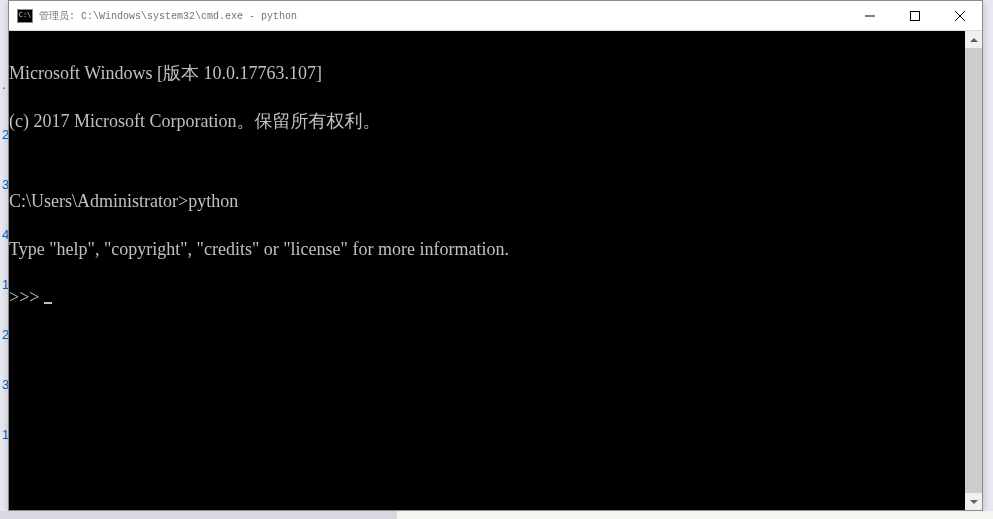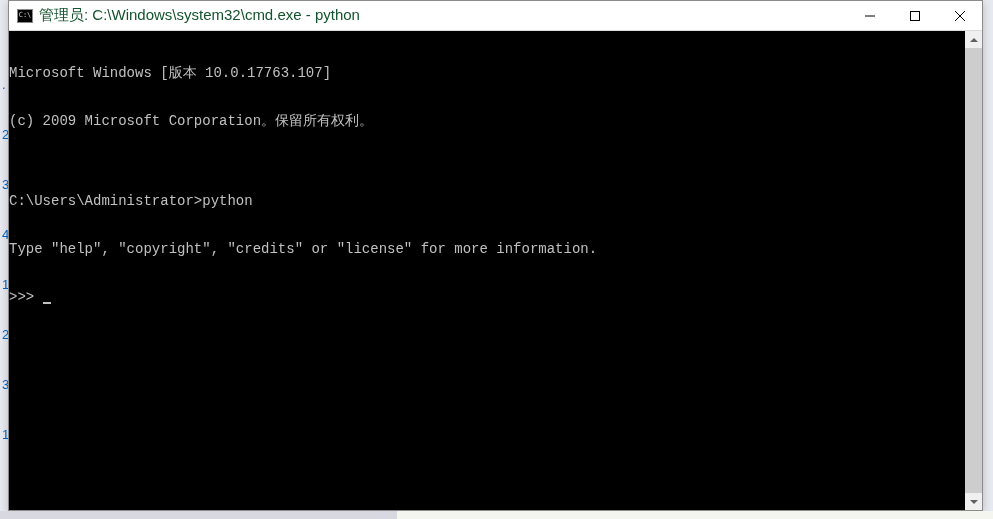--- a/index.html
+++ b/index.html
@@ -66,24 +66,25 @@
       align-items: center;
       justify-content: center;
     }
     .titlebar-icon-text {
       color: #ccc;
       font-size: 7px;
       font-family: monospace;
       line-height: 1;
     }
     .titlebar-title {
-      font-size: 15px;
-      color: #14532d;
+      font-size: 10px;
+      color: #737373;
       flex: 1;
       white-space: nowrap;
+      font-family: Liberation Mono, monospace;
     }
     .titlebar-buttons {
       display: flex;
       height: 100%;
     }
     .titlebar-btn {
       width: 45px;
       height: 29px;
       display: flex;
       align-items: center;
@@ -99,22 +100,22 @@
     .terminal {
       flex: 1;
       background: #000000;
       display: flex;
       position: relative;
       overflow: hidden;
     }
     .terminal-content {
       flex: 1;
       padding: 2px 7px 0 0;
-      font-family: Liberation Mono, monospace;
-      font-size: 14px;
+      font-family: Liberation Serif, serif;
+      font-size: 18px;
       line-height: 16px;
       color: #c0c0c0;
       white-space: pre;
       overflow: hidden;
     }
     .terminal-line {
       display: block;
     }
     .scrollbar {
       width: 17px;
@@ -202,21 +203,21 @@
         <svg viewBox="0 0 10 10">
           <line x1="0" y1="0" x2="10" y2="10" stroke="#000" stroke-width="1"></line>
           <line x1="10" y1="0" x2="0" y2="10" stroke="#000" stroke-width="1"></line>
         </svg>
       </button>
     </div>
   </div>
   <div class="terminal">
     <div class="terminal-content">
       <span class="terminal-line">Microsoft Windows [版本 10.0.17763.107]</span>
-      <span class="terminal-line">(c) 2009 Microsoft Corporation。保留所有权利。</span>
+      <span class="terminal-line">(c) 2017 Microsoft Corporation。保留所有权利。</span>
       <span class="terminal-line"></span>
       <span class="terminal-line">C:\Users\Administrator&gt;python</span>
       <span class="terminal-line">Type "help", "copyright", "credits" or "license" for more information.</span>
       <span class="terminal-line"><span>&gt;&gt;&gt;</span> <span class="cursor"></span></span>
     </div>
     <div class="scrollbar">
       <button class="scrollbar-btn">
         <svg width="8" height="4" viewBox="0 0 8 4">
           <path d="M0 4 L4 0 L8 4 Z" fill="#606060"></path>
         </svg>

